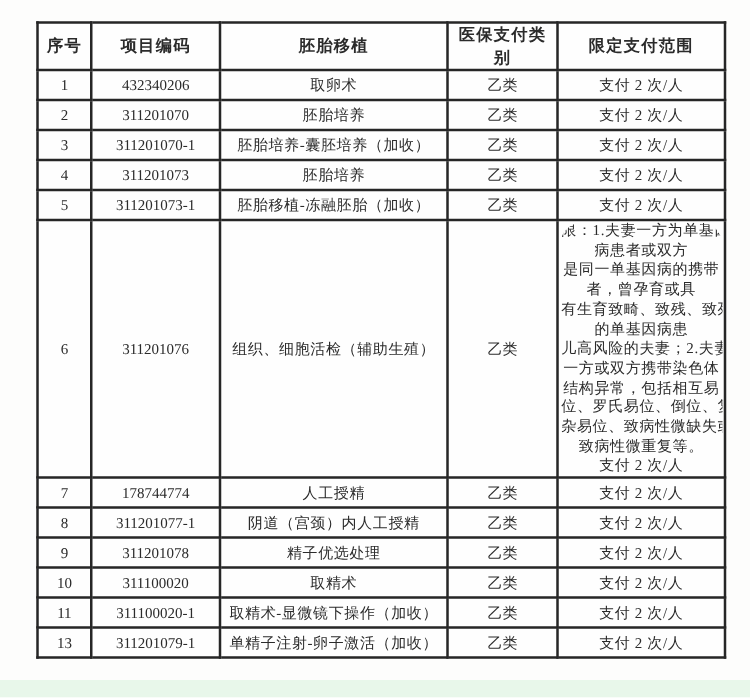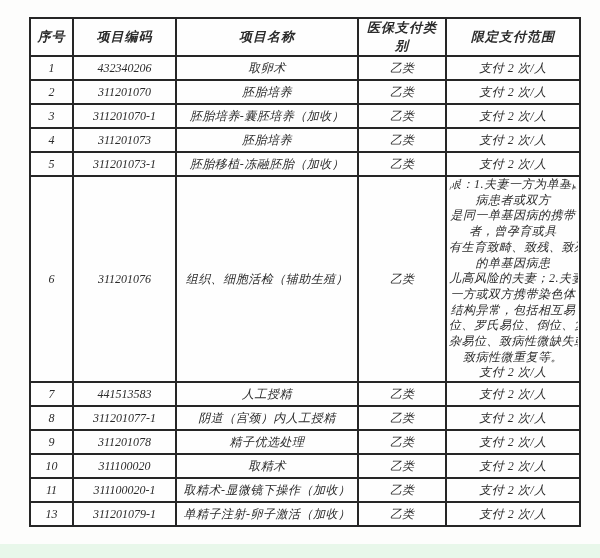--- a/index.html
+++ b/index.html
@@ -9,21 +9,20 @@
     height: 558px;
     background: #fdfdfc;
     overflow: hidden;
     font-family: "Liberation Serif", "DejaVu Serif", serif;
   }
   .page {
     position: relative;
     width: 600px;
     height: 558px;
     background: #fdfdfc;
-    font-style: italic;
   }
   table.doc-table {
     position: absolute;
     left: 29px;
     top: 17px;
     width: 550px;
     border-collapse: collapse;
     table-layout: fixed;
     background: #fefefe;
     border: 2px solid #1c1c1c;
@@ -84,21 +83,21 @@
       <col style="width:43px">
       <col style="width:103px">
       <col style="width:182px">
       <col style="width:88px">
       <col style="width:134px">
     </colgroup>
     <thead>
       <tr>
         <th>序号</th>
         <th>项目编码</th>
-        <th>项目名称</th>
+        <th>胚胎移植</th>
         <th>医保支付类别</th>
         <th>限定支付范围</th>
       </tr>
     </thead>
     <tbody>
         <tr>
           <td class="cell-index">1</td>
           <td class="cell-code">432340206</td>
           <td class="cell-name">取卵术</td>
           <td class="cell-category">乙类</td>
@@ -148,21 +147,21 @@
             <span class="scope-line">一方或双方携带染色体</span>
             <span class="scope-line">结构异常，包括相互易</span>
             <span class="scope-line">位、罗氏易位、倒位、复</span>
             <span class="scope-line">杂易位、致病性微缺失或</span>
             <span class="scope-line">致病性微重复等。</span>
             <span class="scope-line">支付 2 次/人</span>
           </td>
         </tr>
         <tr>
           <td class="cell-index">7</td>
-          <td class="cell-code">441513583</td>
+          <td class="cell-code">178744774</td>
           <td class="cell-name">人工授精</td>
           <td class="cell-category">乙类</td>
           <td class="cell-scope">支付 2 次/人</td>
         </tr>
         <tr>
           <td class="cell-index">8</td>
           <td class="cell-code">311201077-1</td>
           <td class="cell-name">阴道（宫颈）内人工授精</td>
           <td class="cell-category">乙类</td>
           <td class="cell-scope">支付 2 次/人</td>

